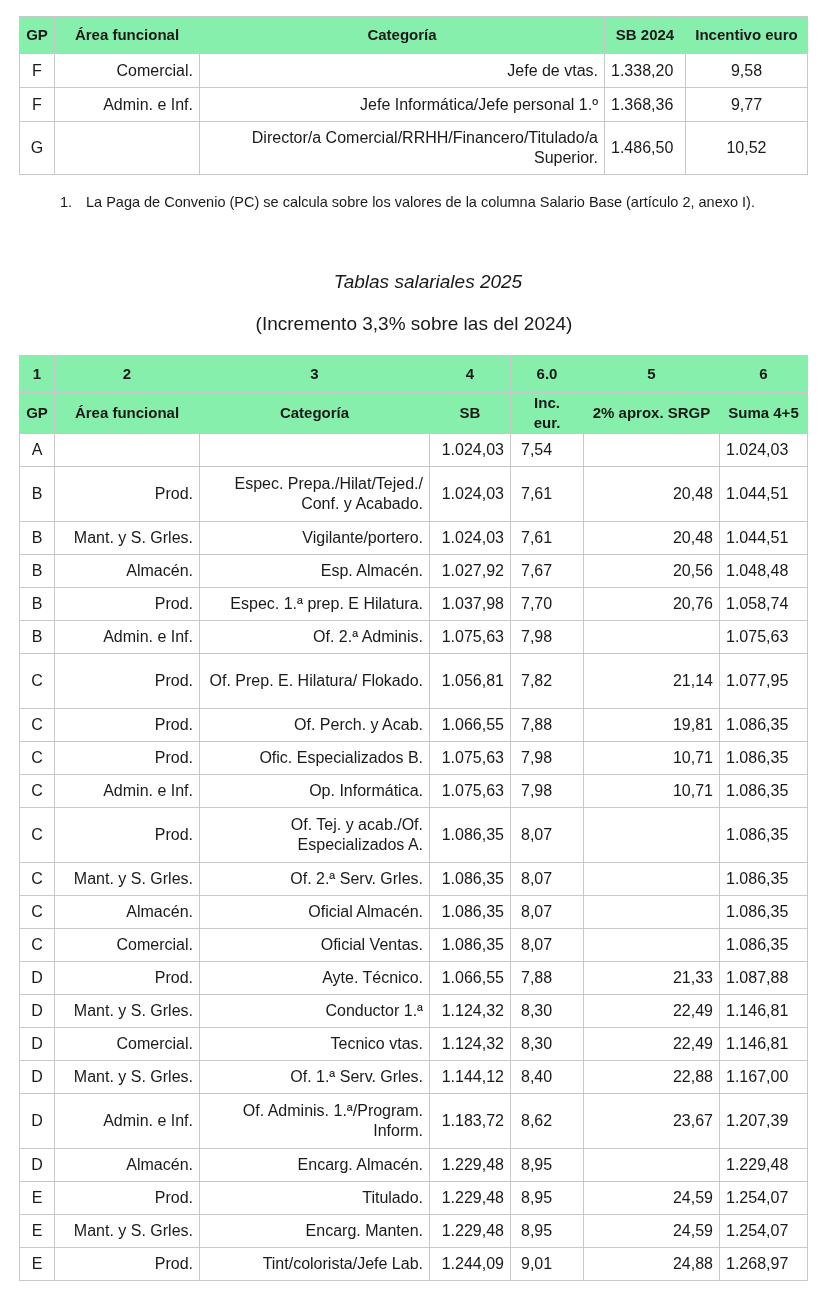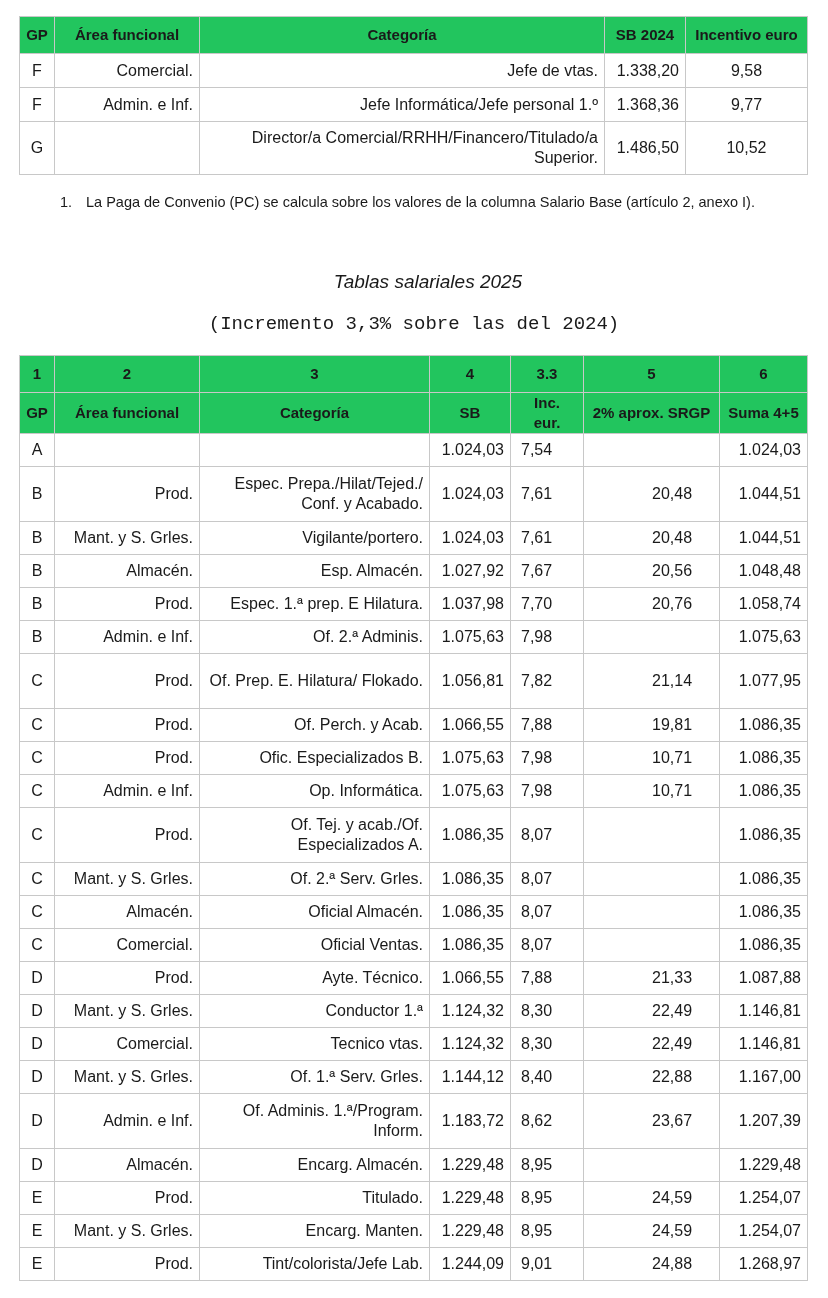--- a/index.html
+++ b/index.html
@@ -1,38 +1,38 @@
 <!DOCTYPE html>
 <html><head>
 <meta charset="utf-8">
 <style>
   html, body { margin:0; padding:0; background:#ffffff; }
   body { width:828px; height:1298px; position:relative; font-family:"Liberation Sans", sans-serif; color:#1a1a1a; overflow:hidden; }
   table { border-collapse:collapse; table-layout:fixed; position:absolute; left:19px; width:788px; }
   td, th { border:1px solid #c8c8c8; font-size:16px; padding:0 6px; line-height:20px; }
-  th { background:#22c55e; font-weight:bold; font-size:15px; text-align:center; }
+  th { background:#86efac; font-weight:bold; font-size:15px; text-align:center; }
   td.c { text-align:center; }
   td.l { text-align:right; }
-  td.r { text-align:right; }
+  td.r { }
   #t1 { top:16px; }
   #t1 th { height:36px; }
   #t1 td { height:33px; }
   #t1 tr.tall td { height:52px; }
   #t2 { top:355px; }
   #t2 th { height:36px; }
   #t2 td { height:32px; }
   #t2 tr.tall td { height:54px; }
   .notes { position:absolute; left:19px; width:788px; top:185px; font-size:14.5px; line-height:19px; text-align:justify; }
   .notes p { margin:8px; text-indent:33px; }
   .notes .num { display:inline-block; width:26px; text-indent:0; }
   .title1 { position:absolute; left:16px; width:824px; top:271px; text-align:center; font-style:italic; font-size:19px; }
-  .title2 { position:absolute; left:0; width:828px; top:313px; text-align:center; font-size:19px;font-family:Liberation Mono, monospace; }
+  .title2 { position:absolute; left:0; width:828px; top:313px; text-align:center; font-size:19px; }
   td.num-sb { text-align:right; padding-right:6px; }
   td.inc { text-align:left; padding-left:10px; }
-  td.srgp { text-align:left; padding-left:68px; }
+  td.srgp { text-align:right; padding-left:68px; }
 </style>
 </head>
 <body>
 
 <table id="t1">
   <colgroup>
     <col style="width:35px">
       <col style="width:145px">
       <col style="width:405px">
       <col style="width:81px">
@@ -88,21 +88,21 @@
       <col style="width:73px">
       <col style="width:136px">
       <col style="width:88px">
   </colgroup>
   <thead>
     <tr>
       <th>1</th>
       <th>2</th>
       <th>3</th>
       <th>4</th>
-      <th>3.3</th>
+      <th>6.0</th>
       <th>5</th>
       <th>6</th>
     </tr>
     <tr>
       <th>GP</th>
       <th>Área funcional</th>
       <th>Categoría</th>
       <th>SB</th>
       <th style="padding:0 14px;margin-left:42px;">Inc. eur.</th>
       <th style="padding:0 2px;">2% aprox. SRGP</th>

